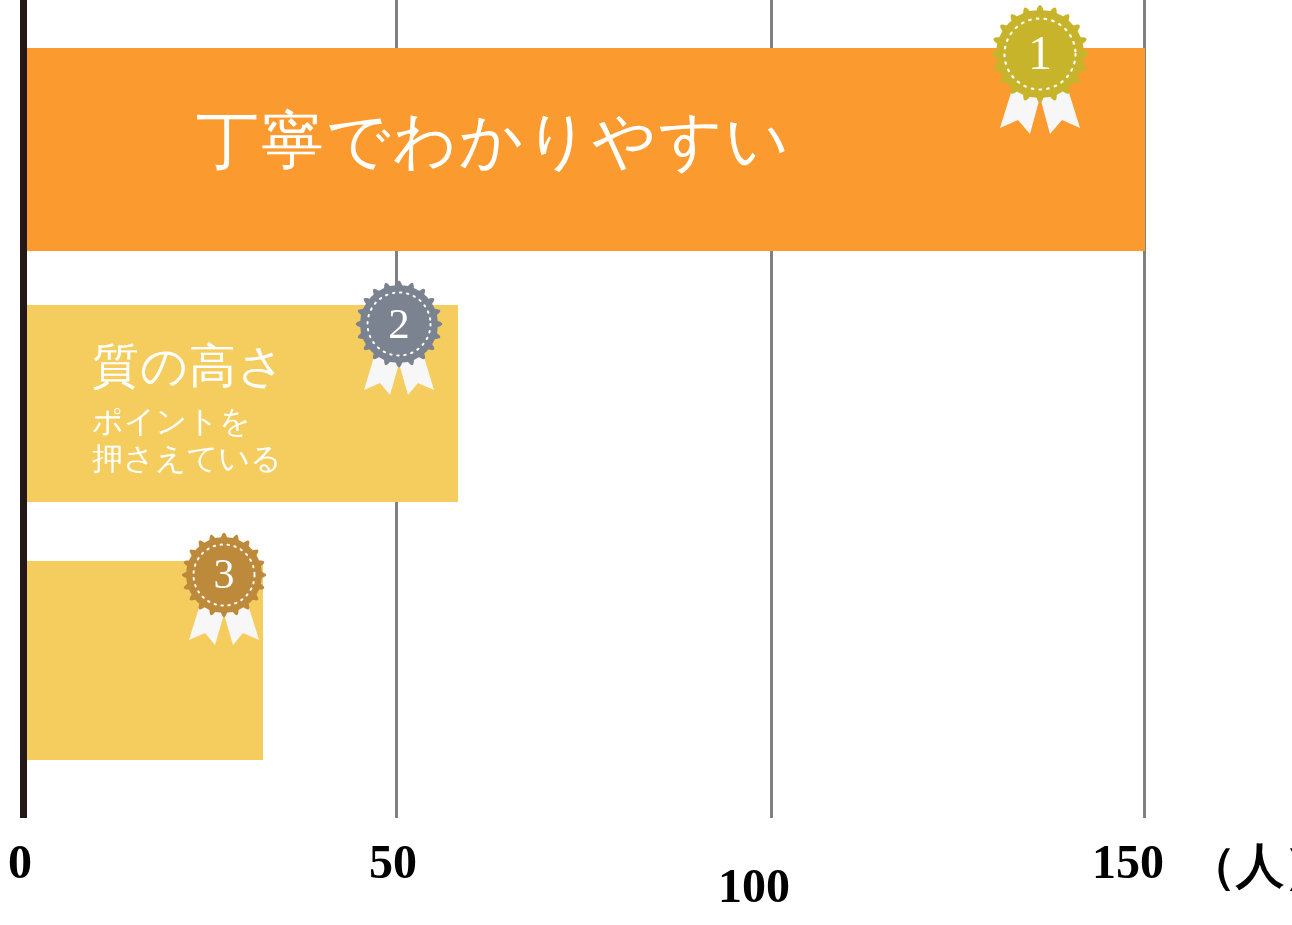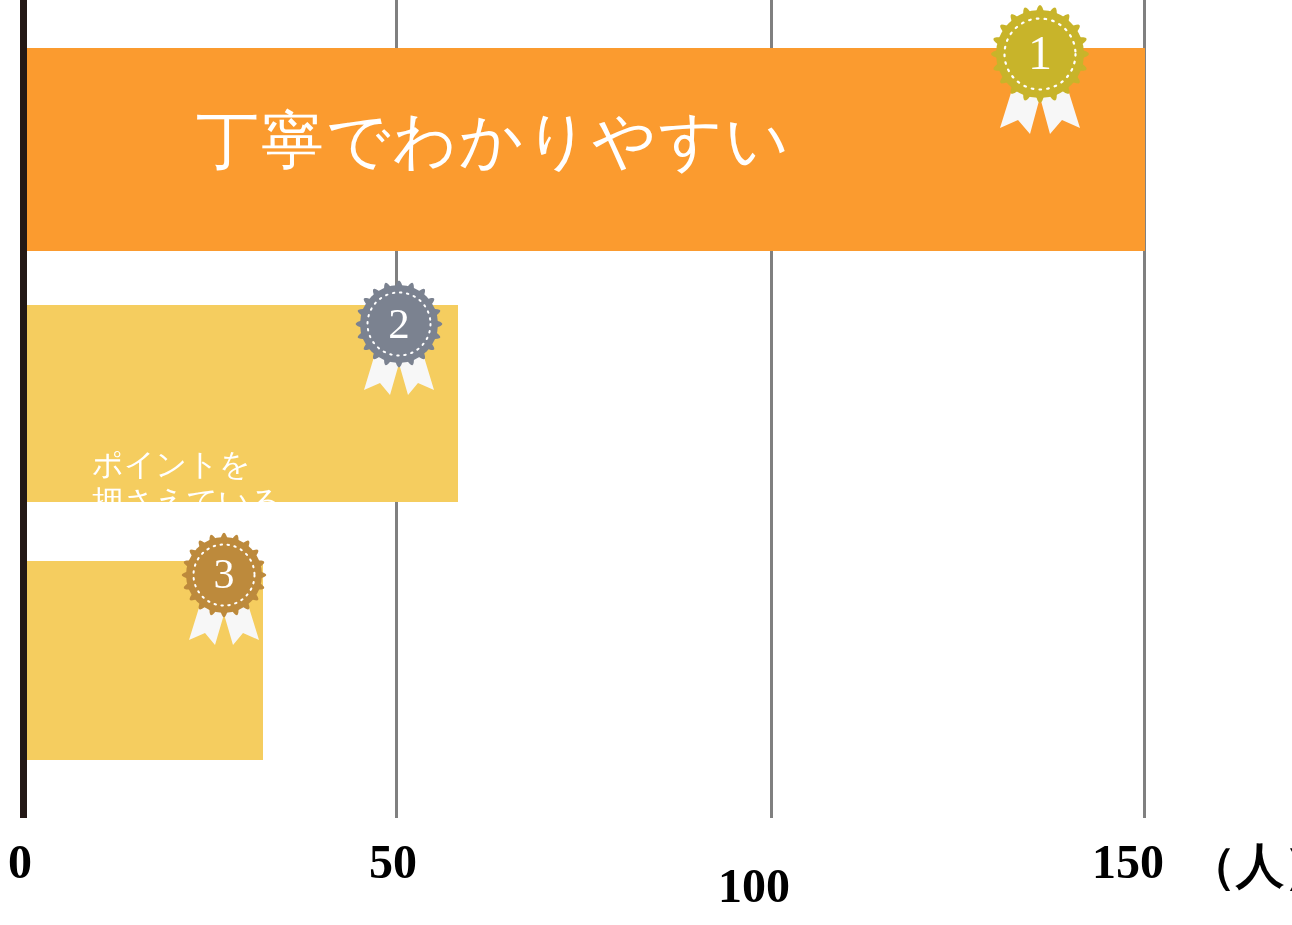--- a/index.html
+++ b/index.html
@@ -78,21 +78,20 @@
     left: 92px;
     top: 340px;
     letter-spacing: 1px;
   }
   .bar-label.sub-2 {
     font-size: 31px;
     left: 92px;
     top: 404px;
     line-height: 1.18;
     letter-spacing: 0px;
-    margin-top: 43px;
   }
   .bar-label.main-3 {
     font-size: 42px;
     left: 52px;
     top: 610px;
     line-height: 1.22;
     letter-spacing: 1px;
   }
 
   
@@ -146,20 +145,21 @@
             <path d="M49.00 0.00L48.31 1.27L46.44 2.43L43.86 3.45L41.27 4.34L39.33 5.18L38.52 6.10L39.01 7.23L40.59 8.63L42.78 10.27L44.92 12.04L46.34 13.73L46.60 15.14L45.56 16.13L43.41 16.66L40.65 16.84L37.91 16.88L35.81 17.08L34.75 17.71L34.86 18.93L35.94 20.75L37.52 22.99L39.00 25.33L39.83 27.37L39.64 28.80L38.34 29.42L36.14 29.26L33.46 28.58L30.84 27.77L28.78 27.31L27.58 27.58L27.31 28.78L27.77 30.84L28.58 33.46L29.26 36.14L29.42 38.34L28.80 39.64L27.37 39.83L25.33 39.00L22.99 37.52L20.75 35.94L18.93 34.86L17.71 34.75L17.08 35.81L16.88 37.91L16.84 40.65L16.66 43.41L16.13 45.56L15.14 46.60L13.73 46.34L12.04 44.92L10.27 42.78L8.63 40.59L7.23 39.01L6.10 38.52L5.18 39.33L4.34 41.27L3.45 43.86L2.43 46.44L1.27 48.31L0.00 49.00L-1.27 48.31L-2.43 46.44L-3.45 43.86L-4.34 41.27L-5.18 39.33L-6.10 38.52L-7.23 39.01L-8.63 40.59L-10.27 42.78L-12.04 44.92L-13.73 46.34L-15.14 46.60L-16.13 45.56L-16.66 43.41L-16.84 40.65L-16.88 37.91L-17.08 35.81L-17.71 34.75L-18.93 34.86L-20.75 35.94L-22.99 37.52L-25.33 39.00L-27.37 39.83L-28.80 39.64L-29.42 38.34L-29.26 36.14L-28.58 33.46L-27.77 30.84L-27.31 28.78L-27.58 27.58L-28.78 27.31L-30.84 27.77L-33.46 28.58L-36.14 29.26L-38.34 29.42L-39.64 28.80L-39.83 27.37L-39.00 25.33L-37.52 22.99L-35.94 20.75L-34.86 18.93L-34.75 17.71L-35.81 17.08L-37.91 16.88L-40.65 16.84L-43.41 16.66L-45.56 16.13L-46.60 15.14L-46.34 13.73L-44.92 12.04L-42.78 10.27L-40.59 8.63L-39.01 7.23L-38.52 6.10L-39.33 5.18L-41.27 4.34L-43.86 3.45L-46.44 2.43L-48.31 1.27L-49.00 0.00L-48.31 -1.27L-46.44 -2.43L-43.86 -3.45L-41.27 -4.34L-39.33 -5.18L-38.52 -6.10L-39.01 -7.23L-40.59 -8.63L-42.78 -10.27L-44.92 -12.04L-46.34 -13.73L-46.60 -15.14L-45.56 -16.13L-43.41 -16.66L-40.65 -16.84L-37.91 -16.88L-35.81 -17.08L-34.75 -17.71L-34.86 -18.93L-35.94 -20.75L-37.52 -22.99L-39.00 -25.33L-39.83 -27.37L-39.64 -28.80L-38.34 -29.42L-36.14 -29.26L-33.46 -28.58L-30.84 -27.77L-28.78 -27.31L-27.58 -27.58L-27.31 -28.78L-27.77 -30.84L-28.58 -33.46L-29.26 -36.14L-29.42 -38.34L-28.80 -39.64L-27.37 -39.83L-25.33 -39.00L-22.99 -37.52L-20.75 -35.94L-18.93 -34.86L-17.71 -34.75L-17.08 -35.81L-16.88 -37.91L-16.84 -40.65L-16.66 -43.41L-16.13 -45.56L-15.14 -46.60L-13.73 -46.34L-12.04 -44.92L-10.27 -42.78L-8.63 -40.59L-7.23 -39.01L-6.10 -38.52L-5.18 -39.33L-4.34 -41.27L-3.45 -43.86L-2.43 -46.44L-1.27 -48.31L-0.00 -49.00L1.27 -48.31L2.43 -46.44L3.45 -43.86L4.34 -41.27L5.18 -39.33L6.10 -38.52L7.23 -39.01L8.63 -40.59L10.27 -42.78L12.04 -44.92L13.73 -46.34L15.14 -46.60L16.13 -45.56L16.66 -43.41L16.84 -40.65L16.88 -37.91L17.08 -35.81L17.71 -34.75L18.93 -34.86L20.75 -35.94L22.99 -37.52L25.33 -39.00L27.37 -39.83L28.80 -39.64L29.42 -38.34L29.26 -36.14L28.58 -33.46L27.77 -30.84L27.31 -28.78L27.58 -27.58L28.78 -27.31L30.84 -27.77L33.46 -28.58L36.14 -29.26L38.34 -29.42L39.64 -28.80L39.83 -27.37L39.00 -25.33L37.52 -22.99L35.94 -20.75L34.86 -18.93L34.75 -17.71L35.81 -17.08L37.91 -16.88L40.65 -16.84L43.41 -16.66L45.56 -16.13L46.60 -15.14L46.34 -13.73L44.92 -12.04L42.78 -10.27L40.59 -8.63L39.01 -7.23L38.52 -6.10L39.33 -5.18L41.27 -4.34L43.86 -3.45L46.44 -2.43L48.31 -1.27L49.00 -0.00Z" fill="#c8b42a"></path>
           <g id="g1scal"></g>
           <circle r="44" fill="#c8b42a"></circle>
           <circle r="35.5" fill="none" stroke="#ffffff" stroke-width="2.2" stroke-dasharray="1.6 6.2" stroke-linecap="round"></circle>
           <text x="0" y="15" text-anchor="middle" fill="#ffffff" font-family="Liberation Serif, DejaVu Serif, serif" font-size="48">1</text>
         </g>
       </svg>
     </div>
 
     <div class="bar bar-2" style="left:27px; top:305px; width:431px; height:197px;"></div>
+    <div class="bar-label main-2">質の高さ</div>
     <div class="bar-label sub-2">ポイントを
 押さえている</div>
 
     <div class="medal" style="left:353px; top:278px;">
       <svg width="92" height="122" viewBox="0 0 92 122">
         <polygon points="24,69 11,112 27,105 37,117 49,75" fill="#f7f7f7"></polygon>
         <polygon points="68,69 81,112 65,105 55,117 43,75" fill="#f7f7f7"></polygon>
         <g transform="translate(46,46)">
             <path d="M43.40 0.00L42.80 1.12L41.14 2.16L38.88 3.06L36.60 3.85L34.89 4.59L34.17 5.41L34.60 6.41L36.00 7.65L37.92 9.10L39.80 10.66L41.05 12.16L41.28 13.41L40.35 14.29L38.46 14.76L36.03 14.92L33.62 14.97L31.76 15.15L30.83 15.71L30.93 16.79L31.87 18.40L33.25 20.38L34.55 22.44L35.28 24.25L35.11 25.51L33.96 26.06L32.02 25.93L29.66 25.33L27.35 24.62L25.53 24.22L24.47 24.47L24.22 25.53L24.62 27.35L25.33 29.66L25.93 32.02L26.06 33.96L25.51 35.11L24.25 35.28L22.44 34.55L20.38 33.25L18.40 31.87L16.79 30.93L15.71 30.83L15.15 31.76L14.97 33.62L14.92 36.03L14.76 38.46L14.29 40.35L13.41 41.28L12.16 41.05L10.66 39.80L9.10 37.92L7.65 36.00L6.41 34.60L5.41 34.17L4.59 34.89L3.85 36.60L3.06 38.88L2.16 41.14L1.12 42.80L0.00 43.40L-1.12 42.80L-2.16 41.14L-3.06 38.88L-3.85 36.60L-4.59 34.89L-5.41 34.17L-6.41 34.60L-7.65 36.00L-9.10 37.92L-10.66 39.80L-12.16 41.05L-13.41 41.28L-14.29 40.35L-14.76 38.46L-14.92 36.03L-14.97 33.62L-15.15 31.76L-15.71 30.83L-16.79 30.93L-18.40 31.87L-20.38 33.25L-22.44 34.55L-24.25 35.28L-25.51 35.11L-26.06 33.96L-25.93 32.02L-25.33 29.66L-24.62 27.35L-24.22 25.53L-24.47 24.47L-25.53 24.22L-27.35 24.62L-29.66 25.33L-32.02 25.93L-33.96 26.06L-35.11 25.51L-35.28 24.25L-34.55 22.44L-33.25 20.38L-31.87 18.40L-30.93 16.79L-30.83 15.71L-31.76 15.15L-33.62 14.97L-36.03 14.92L-38.46 14.76L-40.35 14.29L-41.28 13.41L-41.05 12.16L-39.80 10.66L-37.92 9.10L-36.00 7.65L-34.60 6.41L-34.17 5.41L-34.89 4.59L-36.60 3.85L-38.88 3.06L-41.14 2.16L-42.80 1.12L-43.40 0.00L-42.80 -1.12L-41.14 -2.16L-38.88 -3.06L-36.60 -3.85L-34.89 -4.59L-34.17 -5.41L-34.60 -6.41L-36.00 -7.65L-37.92 -9.10L-39.80 -10.66L-41.05 -12.16L-41.28 -13.41L-40.35 -14.29L-38.46 -14.76L-36.03 -14.92L-33.62 -14.97L-31.76 -15.15L-30.83 -15.71L-30.93 -16.79L-31.87 -18.40L-33.25 -20.38L-34.55 -22.44L-35.28 -24.25L-35.11 -25.51L-33.96 -26.06L-32.02 -25.93L-29.66 -25.33L-27.35 -24.62L-25.53 -24.22L-24.47 -24.47L-24.22 -25.53L-24.62 -27.35L-25.33 -29.66L-25.93 -32.02L-26.06 -33.96L-25.51 -35.11L-24.25 -35.28L-22.44 -34.55L-20.38 -33.25L-18.40 -31.87L-16.79 -30.93L-15.71 -30.83L-15.15 -31.76L-14.97 -33.62L-14.92 -36.03L-14.76 -38.46L-14.29 -40.35L-13.41 -41.28L-12.16 -41.05L-10.66 -39.80L-9.10 -37.92L-7.65 -36.00L-6.41 -34.60L-5.41 -34.17L-4.59 -34.89L-3.85 -36.60L-3.06 -38.88L-2.16 -41.14L-1.12 -42.80L-0.00 -43.40L1.12 -42.80L2.16 -41.14L3.06 -38.88L3.85 -36.60L4.59 -34.89L5.41 -34.17L6.41 -34.60L7.65 -36.00L9.10 -37.92L10.66 -39.80L12.16 -41.05L13.41 -41.28L14.29 -40.35L14.76 -38.46L14.92 -36.03L14.97 -33.62L15.15 -31.76L15.71 -30.83L16.79 -30.93L18.40 -31.87L20.38 -33.25L22.44 -34.55L24.25 -35.28L25.51 -35.11L26.06 -33.96L25.93 -32.02L25.33 -29.66L24.62 -27.35L24.22 -25.53L24.47 -24.47L25.53 -24.22L27.35 -24.62L29.66 -25.33L32.02 -25.93L33.96 -26.06L35.11 -25.51L35.28 -24.25L34.55 -22.44L33.25 -20.38L31.87 -18.40L30.93 -16.79L30.83 -15.71L31.76 -15.15L33.62 -14.97L36.03 -14.92L38.46 -14.76L40.35 -14.29L41.28 -13.41L41.05 -12.16L39.80 -10.66L37.92 -9.10L36.00 -7.65L34.60 -6.41L34.17 -5.41L34.89 -4.59L36.60 -3.85L38.88 -3.06L41.14 -2.16L42.80 -1.12L43.40 -0.00Z" fill="#7b8290"></path>
           <circle r="39" fill="#7b8290"></circle>

